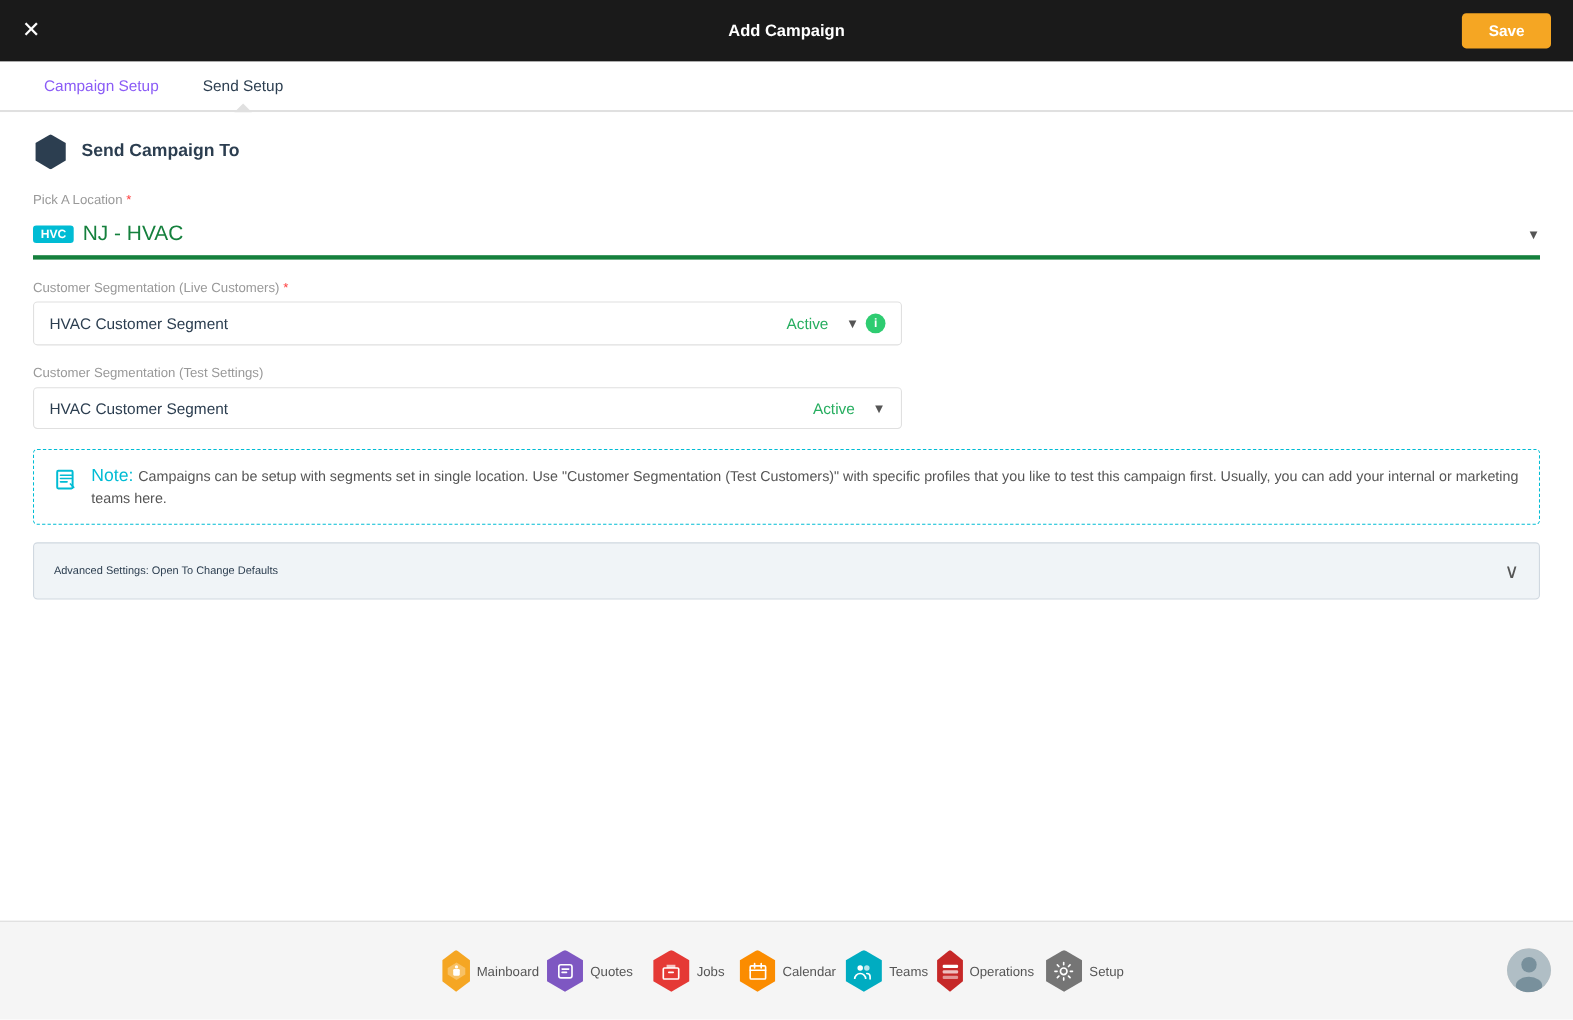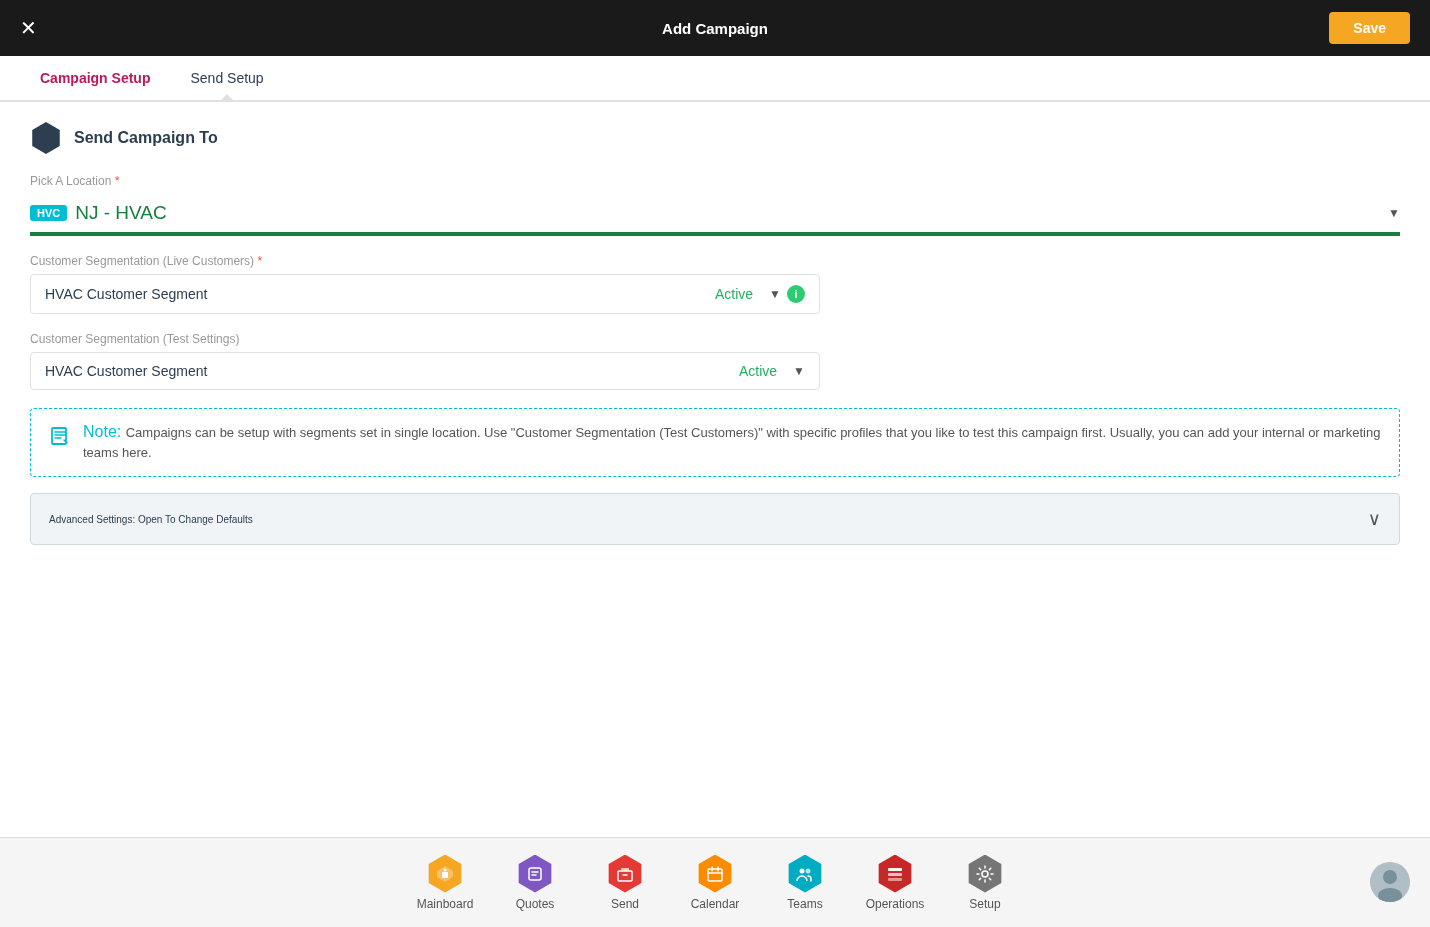--- a/index.html
+++ b/index.html
@@ -52,22 +52,21 @@
       flex-shrink: 0;
     }
     .tab {
       padding: 14px 20px;
       font-size: 14px;
       cursor: pointer;
       position: relative;
       color: #555;
     }
     .tab.active {
-      color: #be185d;
-      font-weight: bold;
+      color: #8b5cf6;
     }
     .tab.active-blue {
       color: #2c3e50;
       font-weight: 500;
     }
     .tab.active-blue::after {
       content: '';
       position: absolute;
       bottom: -2px;
       left: 50%;
@@ -239,21 +238,21 @@
       height: 90px;
       flex-shrink: 0;
       padding: 0 20px;
     }
     .nav-items {
       display: flex;
       gap: 0;
     }
     .nav-item {
       display: flex;
-      flex-direction: column;
+      flex-direction: row;
       align-items: center;
       justify-content: center;
       width: 90px;
       padding: 8px 0;
       cursor: pointer;
       gap: 4px;
     }
     .nav-item.active {
       background: #e8e8e8;
       border-radius: 4px;
@@ -422,21 +421,21 @@
       </div>
 
       <div class="nav-item">
         <div class="hex-icon hex-red">
           <svg width="20" height="20" viewBox="0 0 20 20" fill="white">
               <path d="M6 4h8v3H6z" fill="white" opacity="0.7"></path>
               <rect x="3" y="7" width="14" height="10" rx="1" stroke="white" stroke-width="1.5" fill="none"></rect>
               <path d="M8 11h4" stroke="white" stroke-width="1.5" stroke-linecap="round"></path>
             </svg>
         </div>
-        <span class="nav-label">Send</span>
+        <span class="nav-label">Jobs</span>
       </div>
 
       <div class="nav-item">
         <div class="hex-icon hex-orange">
           <svg width="20" height="20" viewBox="0 0 20 20" fill="white">
               <rect x="3" y="5" width="14" height="12" rx="1" stroke="white" stroke-width="1.5" fill="none"></rect>
               <path d="M3 9h14M7 3v4M13 3v4" stroke="white" stroke-width="1.5" stroke-linecap="round"></path>
             </svg>
         </div>
         <span class="nav-label">Calendar</span>

